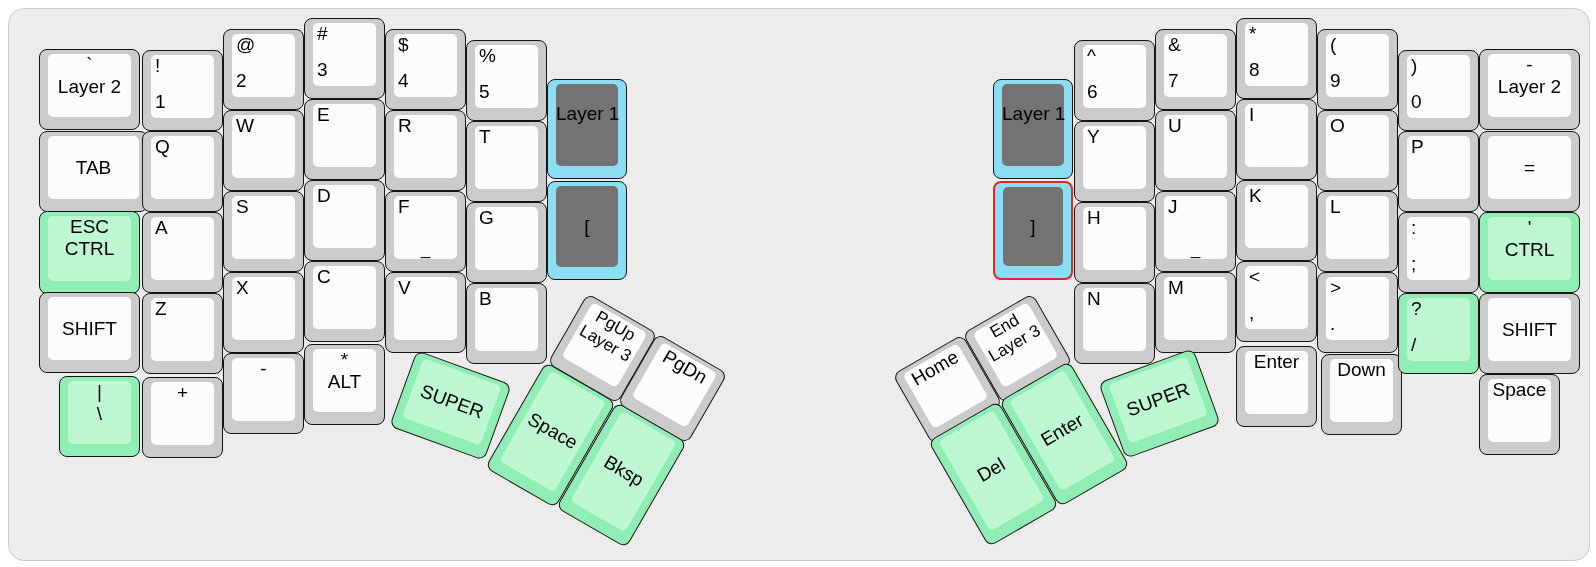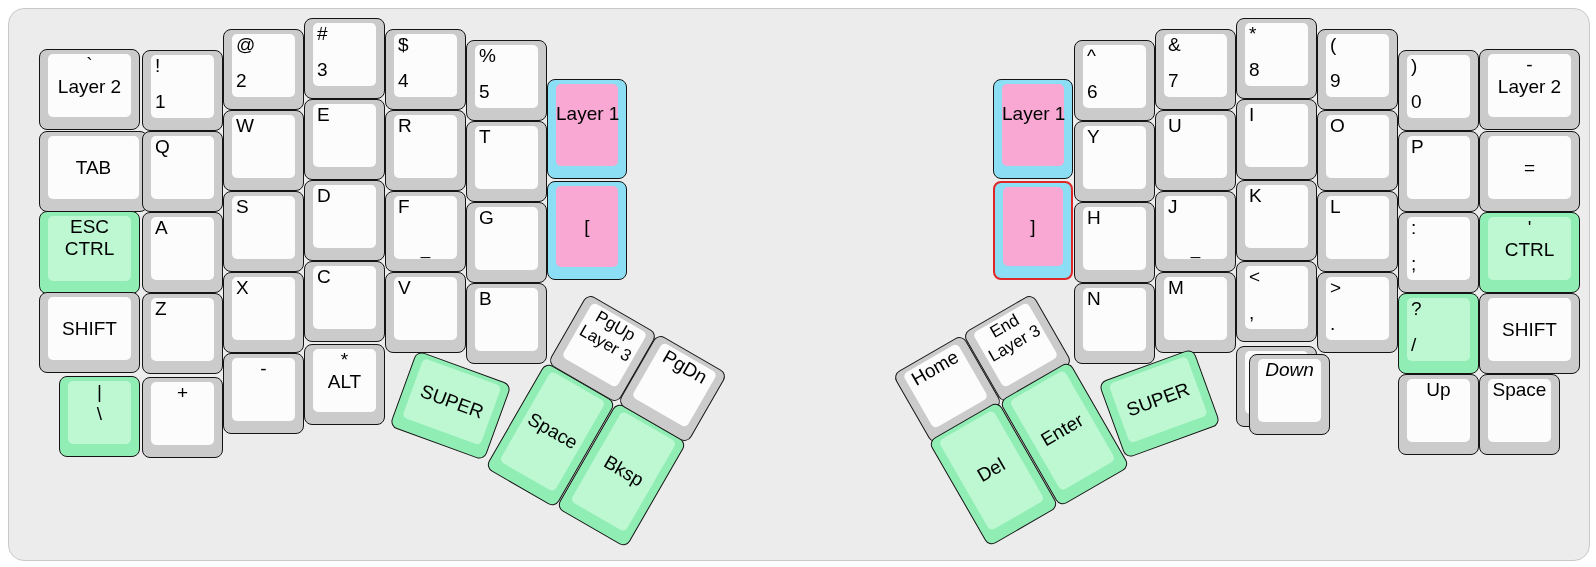--- a/index.html
+++ b/index.html
@@ -3,21 +3,21 @@
 <meta charset="utf-8">
 <style>
   html,body{margin:0;padding:0;background:#ffffff;width:1596px;height:567px;overflow:hidden;
     font-family:"Liberation Sans",sans-serif;-webkit-font-smoothing:antialiased;}
   #board{position:absolute;left:8px;top:8px;width:1580px;height:551px;background:#ececec;
     border:1px solid #c9c9c9;border-radius:16px;}
   .key{position:absolute;box-sizing:border-box;border:1.5px solid #141414;border-radius:8px;cursor:pointer;}
   .key .cap{position:absolute;left:8px;right:8px;top:4px;bottom:12px;border-radius:5px;}
   .key.white{background:#cbcbcb}.key.white .cap{background:#fcfcfc}
   .key.green{background:#90eeb4}.key.green .cap{background:#bdf8d2}
-  .key.blue{background:#8cdef5}.key.blue .cap{background:#f9a8d4}
+  .key.blue{background:#8cdef5}.key.blue .cap{background:#737373}
   .key.selected{border:2px solid #e02727}
   .lab{position:absolute;font-size:19px;line-height:1.05;color:#000;white-space:nowrap;}
   .lab.tl{top:1px;left:4px}
   .lab.ll{top:37px;left:4px}
   .lab.tc{top:1px;left:0;right:0;text-align:center}
   .lab.tc2{top:20px;left:0;right:0;text-align:center}
   .lab.mc2{top:23px;left:0;right:0;text-align:center}
   .lab.c{top:50%;left:0;right:0;text-align:center;transform:translateY(-52%)}
   .lab.homing{bottom:0px;left:0;right:0;text-align:center;font-size:17px}
   .lab.small{font-size:17px}
@@ -308,21 +308,21 @@
       <div class="cap">
         <span class="lab tl">L</span>
       </div>
     </div>
     <div class="key white" style="left: 1308px; top: 263px; width: 81px; height: 81px;">
       <div class="cap">
         <span class="lab tl">&gt;</span>
         <span class="lab ll">.</span>
       </div>
     </div>
-    <div class="key white" style="left: 1240px; top: 345px; width: 81px; height: 81px; font-style: italic;">
+    <div class="key white" style="left: 1312px; top: 345px; width: 81px; height: 81px;">
       <div class="cap">
         <span class="lab tc">Down</span>
       </div>
     </div>
     <div class="key white" style="left: 1389px; top: 41px; width: 81px; height: 81px;">
       <div class="cap">
         <span class="lab tl">)</span>
         <span class="lab ll">0</span>
       </div>
     </div>
@@ -334,25 +334,20 @@
     <div class="key white" style="left: 1389px; top: 203px; width: 81px; height: 81px;">
       <div class="cap">
         <span class="lab tl">:</span>
         <span class="lab ll">;</span>
       </div>
     </div>
     <div class="key green" style="left: 1389px; top: 284px; width: 81px; height: 81px;">
       <div class="cap">
         <span class="lab tl">?</span>
         <span class="lab ll">/</span>
-      </div>
-    </div>
-    <div class="key white" style="left: 1389px; top: 365px; width: 81px; height: 81px;">
-      <div class="cap">
-        <span class="lab tc">Up</span>
       </div>
     </div>
     <div class="key white" style="left: 1470px; top: 40px; width: 101px; height: 81px;">
       <div class="cap">
         <span class="lab tc">-</span>
         <span class="lab mc2">Layer 2</span>
       </div>
     </div>
     <div class="key white" style="left: 1470px; top: 122px; width: 101px; height: 81px;">
       <div class="cap">

